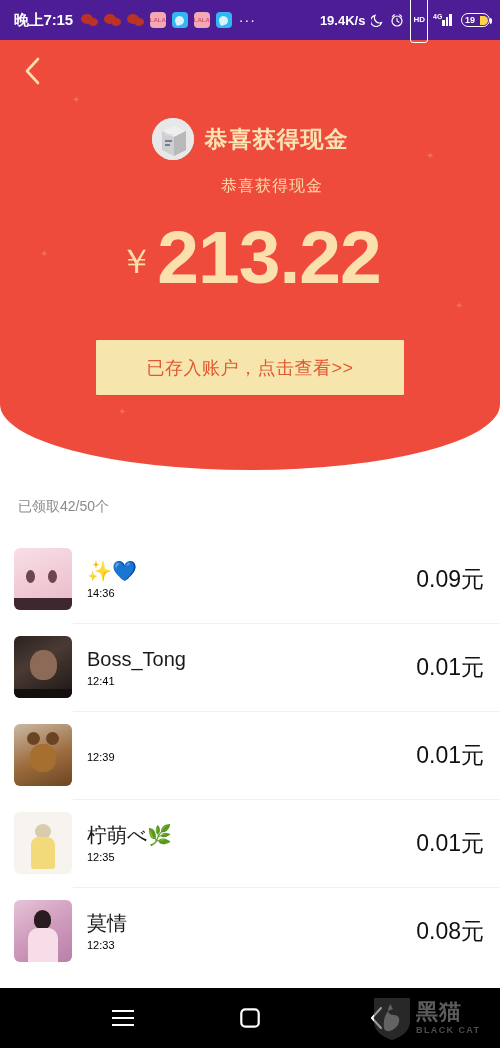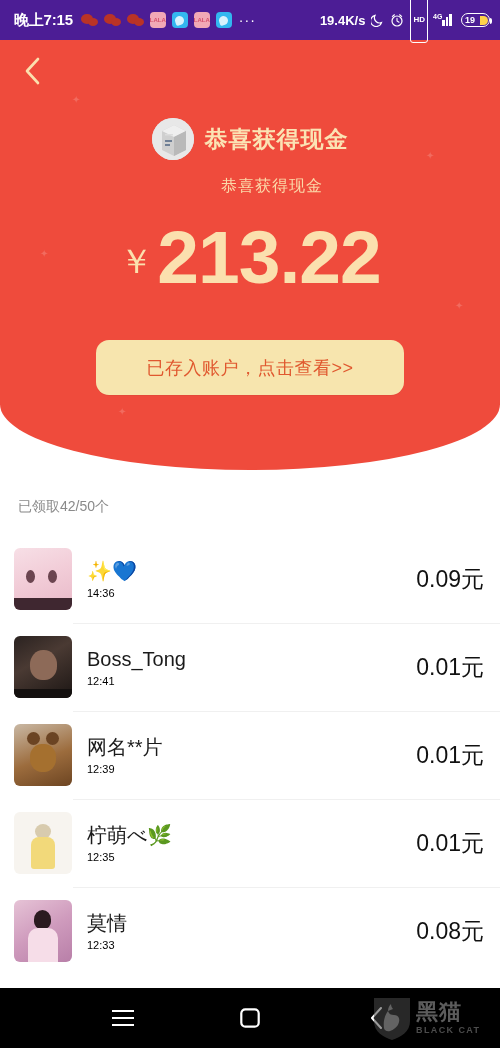--- a/index.html
+++ b/index.html
@@ -92,21 +92,21 @@
     position:absolute; top:222px; left:0; width:500px; z-index:4;
     display:flex; align-items:flex-end; justify-content:center; gap:4px;
   }
   .amount-yen{ font-size:34px; color:#fbe0ae; font-weight:500; padding-bottom:8px; }
   .amount-val{
     font-size:75px; line-height:0.95; font-weight:700; color:#fbe0ae;
     letter-spacing:-1px;
   }
   .cta-btn{
     position:absolute; top:340px; left:96px; width:308px; height:55px;
-    background:#f7e5ae; border-radius:13px; z-index:4;
+    background:#f7e5ae; border-radius:1px; z-index:4;
     display:flex; align-items:center; justify-content:center;
     font-size:18px; color:#e0582f; font-weight:500; letter-spacing:0.5px;
     box-shadow:0 1px 0 rgba(0,0,0,.04);
   }
 
   
   .list-head{
     position:absolute; top:498px; left:18px;
     font-size:14px; color:#8a8a8a;
   }
@@ -273,21 +273,20 @@
     <div class="row-mid">
       <div class="row-name">Boss_Tong</div>
       <div class="row-time">12:41</div>
     </div>
     <div class="row-amt">0.01元</div>
   </div>
 
   <div class="row">
     <div class="row-avatar av-bear"></div>
     <div class="row-mid">
-      <div class="row-name">网名**片</div>
       <div class="row-time">12:39</div>
     </div>
     <div class="row-amt">0.01元</div>
   </div>
 
   <div class="row">
     <div class="row-avatar av-girl"></div>
     <div class="row-mid">
       <div class="row-name">柠萌べ🌿</div>
       <div class="row-time">12:35</div>

